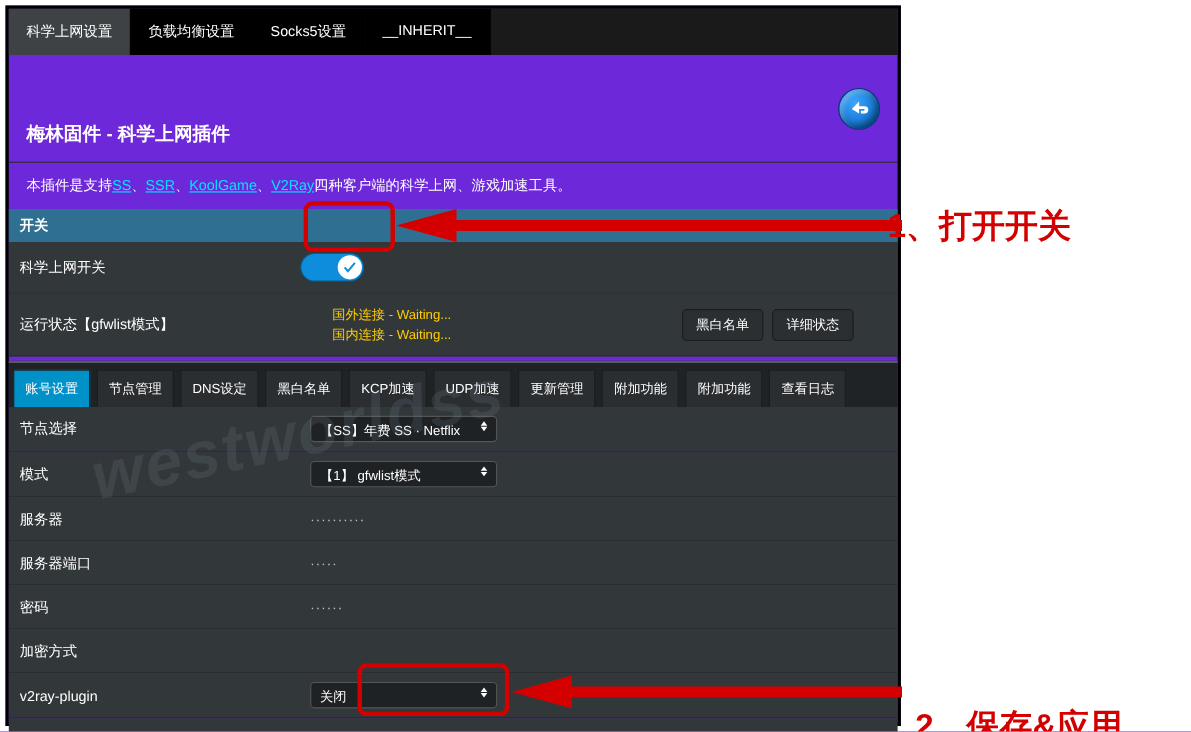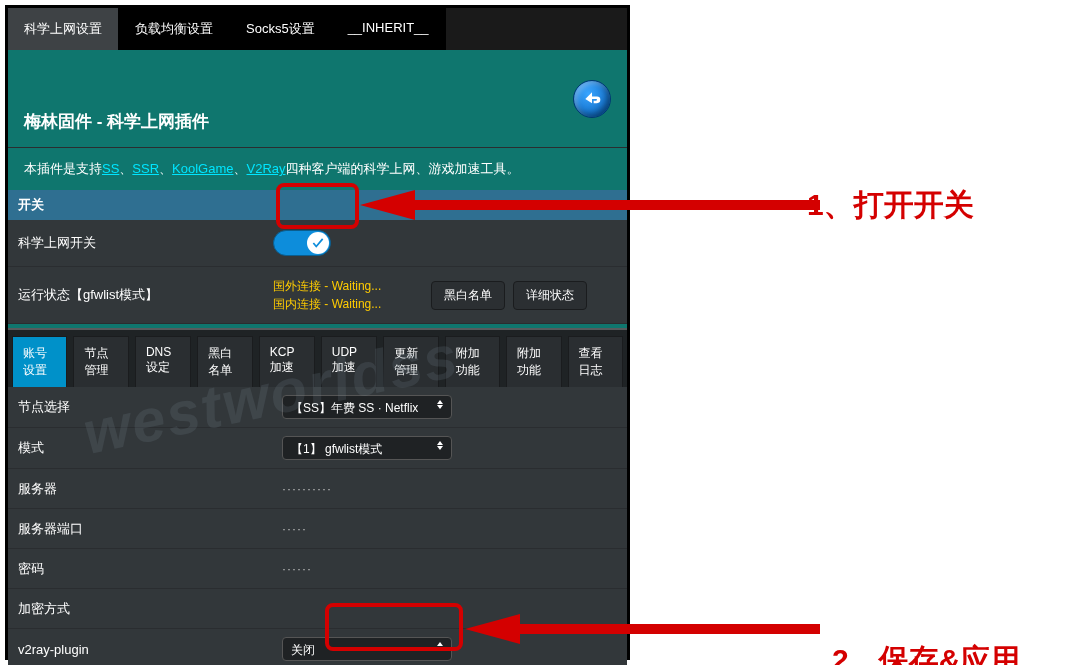--- a/index.html
+++ b/index.html
@@ -8,23 +8,23 @@
     background: #fff;
     width: 1083px;
     height: 665px;
     position: relative;
     font-size: 13px;
   }
   .app-panel {
     position: absolute;
     left: 5px;
     top: 5px;
-    width: 625px;
+    width: 814px;
     height: 655px;
-    background: #0f766e;
+    background: #6d28d9;
     border: 3px solid #000;
   }
   
   .top-tabs {
     display: flex;
     background: #1a1a1a;
   }
   .top-tab {
     padding: 12px 16px;
     color: #fff;
@@ -101,21 +101,21 @@
   .toggle-knob {
     position: absolute;
     top: 1px; right: 1px;
     width: 22px; height: 22px;
     background: #fff;
     border-radius: 50%;
     display: flex; align-items: center; justify-content: center;
   }
   .check { width: 14px; height: 14px; stroke: #0d8ddb; stroke-width: 3; fill: none; }
   
-  .status-text { color: #ffcc00; font-size: 12px; line-height: 1.5; }
+  .status-text { color: #ffcc00; font-size: 12px; line-height: 1.5; margin-left: 29px; }
   .pill-btn {
     background: #2b2f32;
     color: #fff;
     border: 1px solid #1a1c1e;
     border-radius: 4px;
     padding: 5px 12px;
     font-size: 12px;
     cursor: pointer;
   }
   

